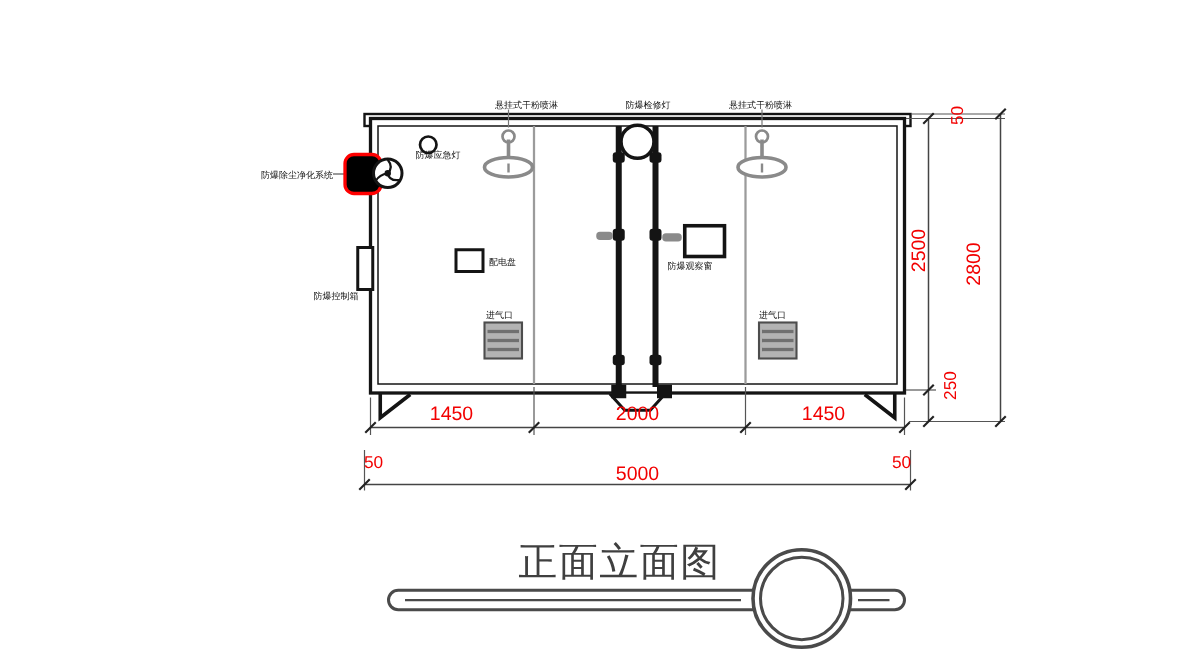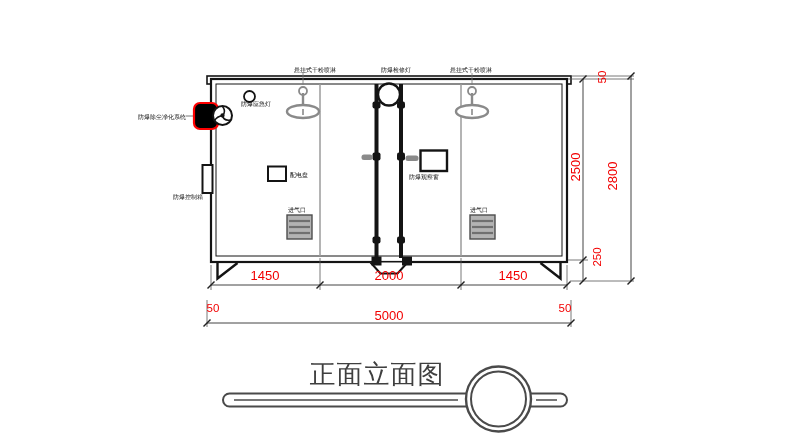--- a/index.html
+++ b/index.html
@@ -1,17 +1,17 @@
 <!DOCTYPE html>
 <html><head>
 <meta charset="utf-8">
 <style>
   html,body{margin:0;padding:0;background:#fff;}
   .canvas{width:650px;height:445px;position:relative;background:#fff;overflow:hidden;
-          font-family:"Liberation Sans",sans-serif;}
+          font-family:"Liberation Sans",sans-serif;margin-left:36px;}
   svg{display:block;}
   text{fill:#141414;}
   .lbl{font-size:6px;font-family:"Liberation Sans",sans-serif;}
   .dim{font-size:13px;fill:#f20000;font-family:"Liberation Sans",sans-serif;}
   .dimsm{font-size:11.5px;fill:#f20000;font-family:"Liberation Sans",sans-serif;}
   .title{font-size:26px;fill:#3f3f3f;letter-spacing:1px;font-family:"Liberation Serif","DejaVu Serif",serif;}
 </style>
 </head>
 <body>
 

